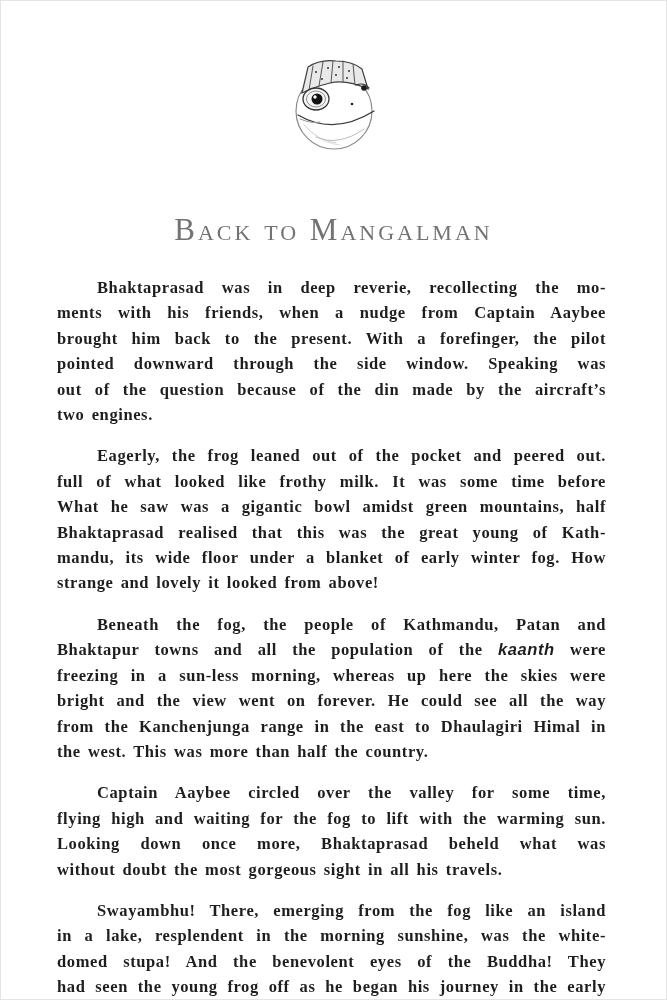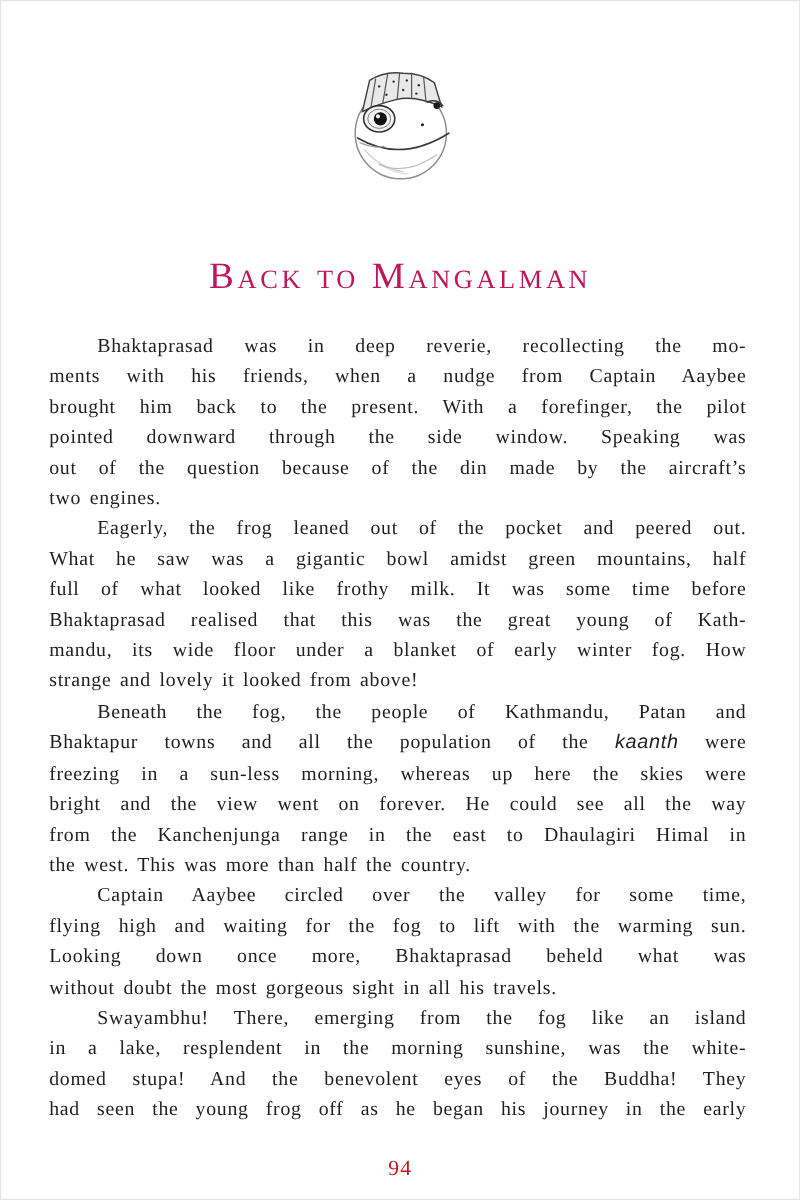--- a/index.html
+++ b/index.html
@@ -25,26 +25,26 @@
     height: 92px;
   }
   .chapter-title {
     margin: 60px 0 0 0;
     text-align: center;
     font-variant: small-caps;
     font-weight: normal;
     font-size: 31px;
     line-height: 38px;
     letter-spacing: 3px;
-    color: #be185d;
+    color: #737373;
   }
   .body-text {
     margin: 26px 44px 0 40px;
   }
-  .para { margin: 0; }
+  .para { margin: 16px; font-weight: bold; }
   .line {
     font-size: 16.5px;
     line-height: 25.4px;
     letter-spacing: 0.6px;
     word-spacing: 2.5px;
     text-align: justify;
     text-align-last: justify;
   }
   .line.first { text-indent: 40px; }
   .line.lastline {
@@ -113,22 +113,22 @@
       <div class="para">
         <div class="line first"><span>Bhaktaprasad was in deep reverie, recollecting the mo-</span></div>
         <div class="line"><span>ments with his friends, when a nudge from Captain Aaybee</span></div>
         <div class="line"><span>brought him back to the present. With a forefinger, the pilot</span></div>
         <div class="line"><span>pointed downward through the side window. Speaking was</span></div>
         <div class="line"><span>out of the question because of the din made by the aircraft’s</span></div>
         <div class="line lastline"><span>two engines.</span></div>
       </div>
       <div class="para">
         <div class="line first"><span>Eagerly, the frog leaned out of the pocket and peered out.</span></div>
+        <div class="line"><span>full of what looked like frothy milk. It was some time before</span></div>
         <div class="line"><span>What he saw was a gigantic bowl amidst green mountains, half</span></div>
-        <div class="line"><span>full of what looked like frothy milk. It was some time before</span></div>
         <div class="line"><span>Bhaktaprasad realised that this was the great young of Kath-</span></div>
         <div class="line"><span>mandu, its wide floor under a blanket of early winter fog. How</span></div>
         <div class="line lastline"><span>strange and lovely it looked from above!</span></div>
       </div>
       <div class="para">
         <div class="line first"><span>Beneath the fog, the people of Kathmandu, Patan and</span></div>
         <div class="line"><span>Bhaktapur towns and all the population of the </span><span class="em-sans">kaanth</span><span> were</span></div>
         <div class="line"><span>freezing in a sun-less morning, whereas up here the skies were</span></div>
         <div class="line"><span>bright and the view went on forever. He could see all the way</span></div>
         <div class="line"><span>from the Kanchenjunga range in the east to Dhaulagiri Himal in</span></div>

